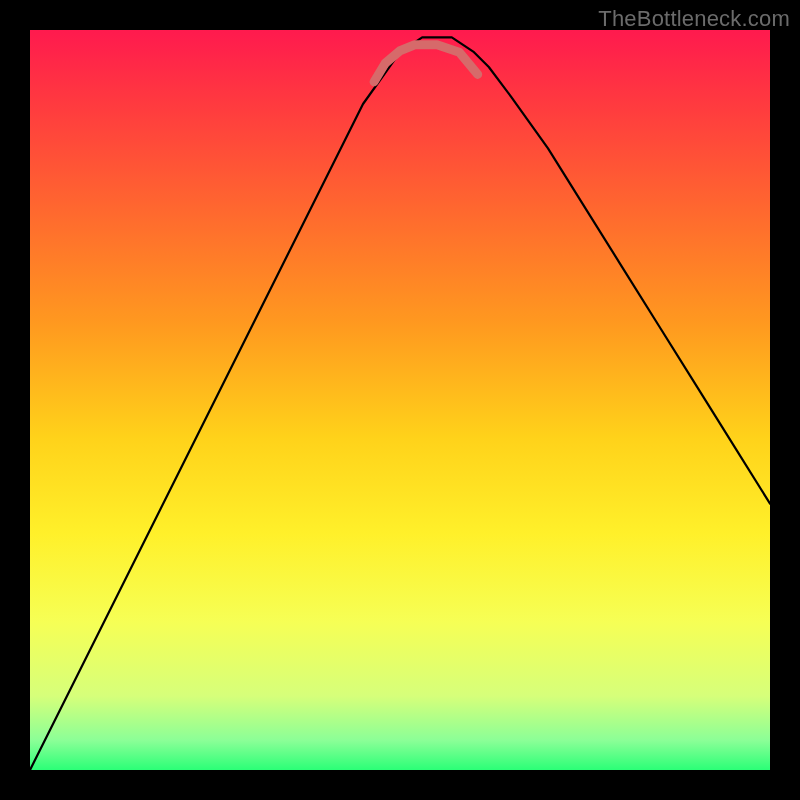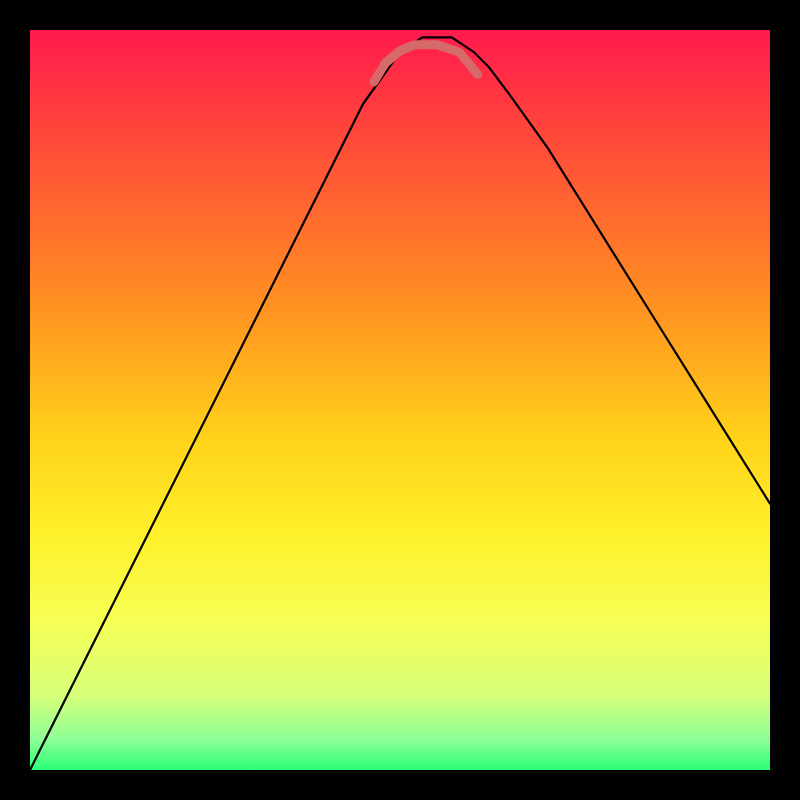--- a/index.html
+++ b/index.html
@@ -43,20 +43,21 @@
     position: absolute;
     inset: 0;
     width: 100%;
     height: 100%;
   }
 </style>
 </head>
 <body>
 
 <div class="frame">
+  <div class="watermark">TheBottleneck.com</div>
 
   <div class="plot-area">
     <svg class="gradient" viewBox="0 0 740 740" preserveAspectRatio="none">
       <defs>
         <linearGradient id="bg-grad" x1="0" y1="0" x2="0" y2="1">
             <stop offset="0%" stop-color="#ff1a4e"></stop>
             <stop offset="10%" stop-color="#ff3a3f"></stop>
             <stop offset="25%" stop-color="#ff6a2e"></stop>
             <stop offset="40%" stop-color="#ff9a1f"></stop>
             <stop offset="55.00000000000001%" stop-color="#ffd21a"></stop>

